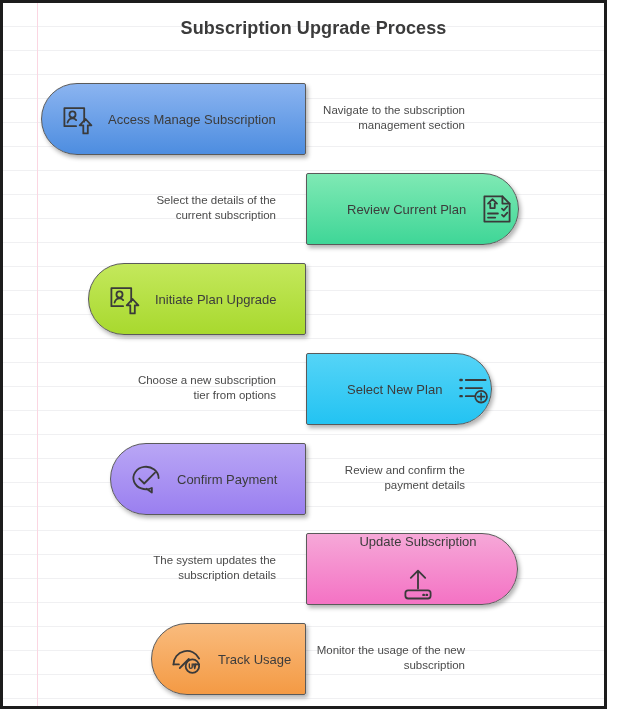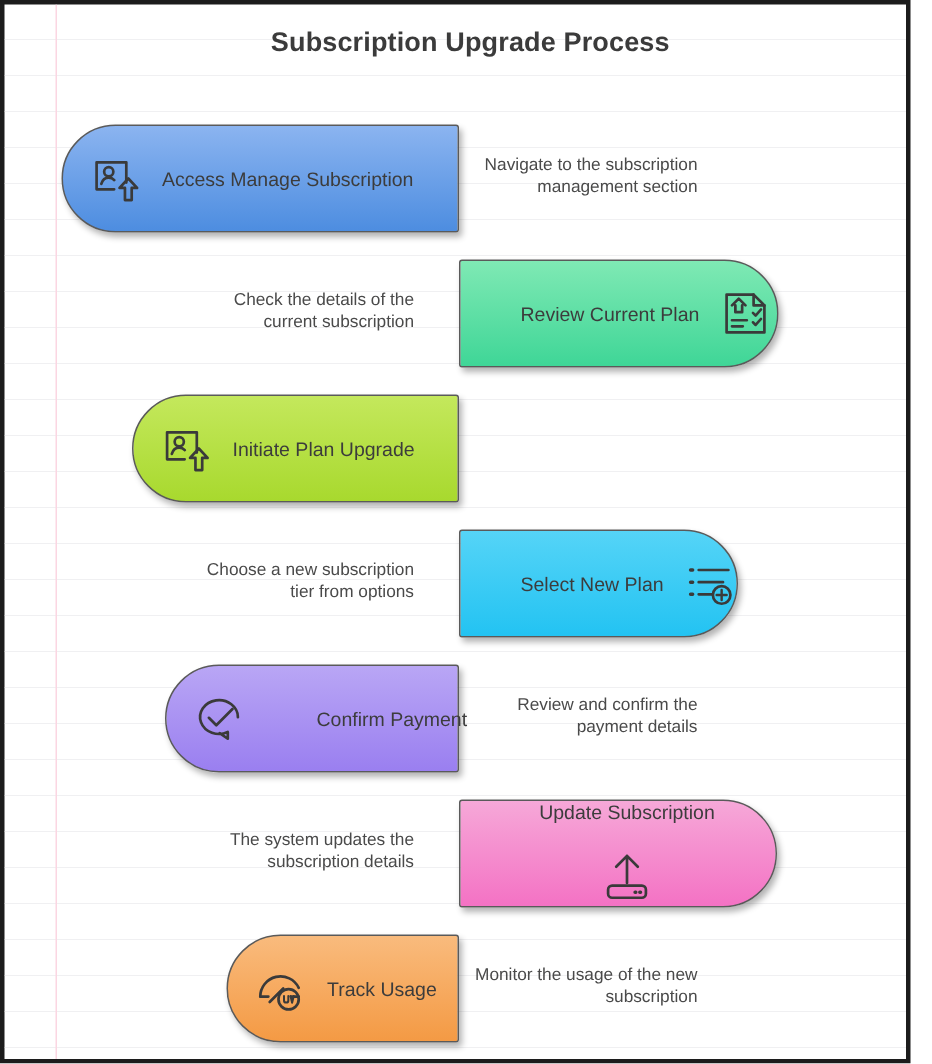--- a/index.html
+++ b/index.html
@@ -167,21 +167,21 @@
     <svg viewBox="0 0 40 40" width="36" height="36" fill="none" stroke="#3a3a3a" stroke-width="2" stroke-linecap="round" stroke-linejoin="round">
       <path d="M6 10 h1.5 M6 19 h1.5 M6 28 h1.5" stroke-width="2.6"></path>
       <path d="M12 10 h22 M12 19 h18 M12 28 h10"></path>
       <circle cx="29" cy="28.5" r="6.5"></circle>
       <path d="M29 24.8 v7.4 M25.3 28.5 h7.4" stroke-width="1.8"></path>
     </svg>
           </span>
         </div>
       </div>
       <div class="step" style="top: 440px; left: 0px; width: 621px;">
-        <div class="bar left-round" style="position: absolute; left: 107px; width: 196px; background: linear-gradient(rgb(185, 166, 245) 0%, rgb(154, 127, 240) 100%); gap: 34px;">
+        <div class="bar left-round" style="position: absolute; left: 107px; width: 196px; background: linear-gradient(rgb(185, 166, 245) 0%, rgb(154, 127, 240) 100%);">
           <span class="bar-icon">
     <svg viewBox="0 0 40 40" width="36" height="36" fill="none" stroke="#3a3a3a" stroke-width="2" stroke-linecap="round" stroke-linejoin="round">
       <path d="M34 19 a14 12.5 0 1 0 -7.5 11 l0 5 l-6 -4.2"></path>
       <path d="M12.5 19.5 l5.5 5.5 l12 -12"></path>
     </svg>
           </span>
           <span class="bar-label">Confirm Payment</span>
         </div>
       </div>
       <div class="step" style="top: 530px; left: 0px; width: 621px;">
@@ -206,18 +206,18 @@
       <circle cx="26" cy="28" r="7.5"></circle>
       <path d="M22.6 25.6 v3.2 a1.6 1.6 0 0 0 3.2 0 v-3.2 M27.4 25.6 l1.2 5 l1.2 -5" stroke-width="1.5"></path>
     </svg>
           </span>
           <span class="bar-label">Track Usage</span>
         </div>
       </div>
     </div>
 
 <div class="desc right" style="top: 100px; position: absolute;">Navigate to the subscription management section</div>
-    <div class="desc left" style="top: 190px; right: 328px; position: absolute;">Check the details of the current subscription</div>
+    <div class="desc left" style="top: 190px; right: 328px; position: absolute;">Select the details of the current subscription</div>
     <div class="desc left" style="top: 370px; right: 328px; position: absolute;">Choose a new subscription tier from options</div>
     <div class="desc right" style="top: 460px; position: absolute;">Review and confirm the payment details</div>
     <div class="desc left" style="top: 550px; right: 328px; position: absolute;">The system updates the subscription details</div>
     <div class="desc right" style="top: 640px; position: absolute;">Monitor the usage of the new subscription</div>
   </div>
 
 </body></html>

